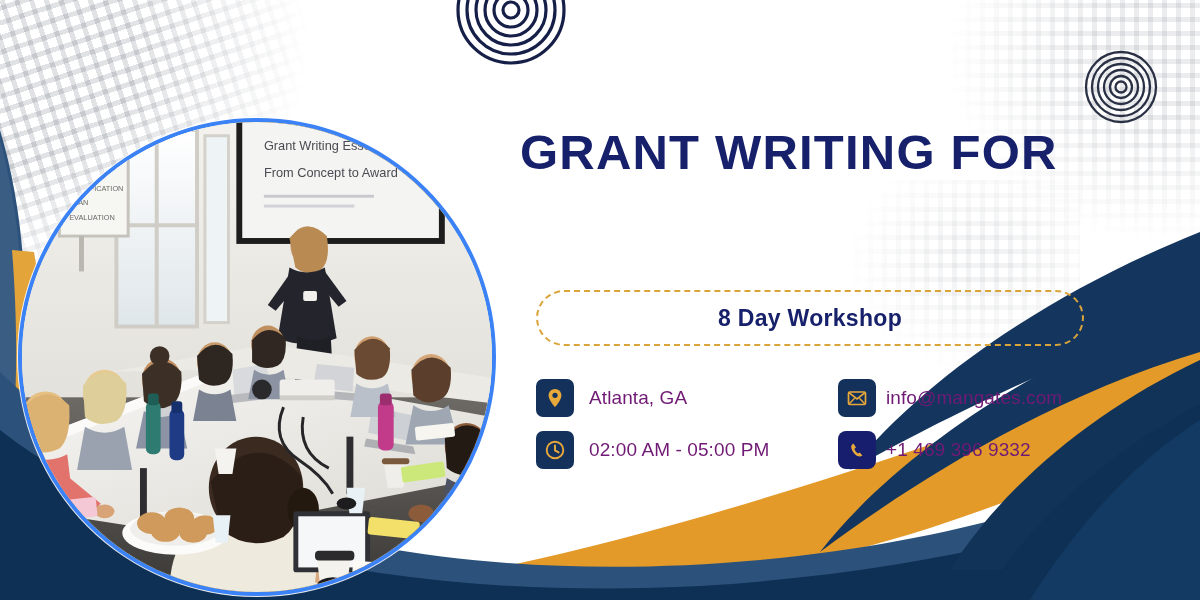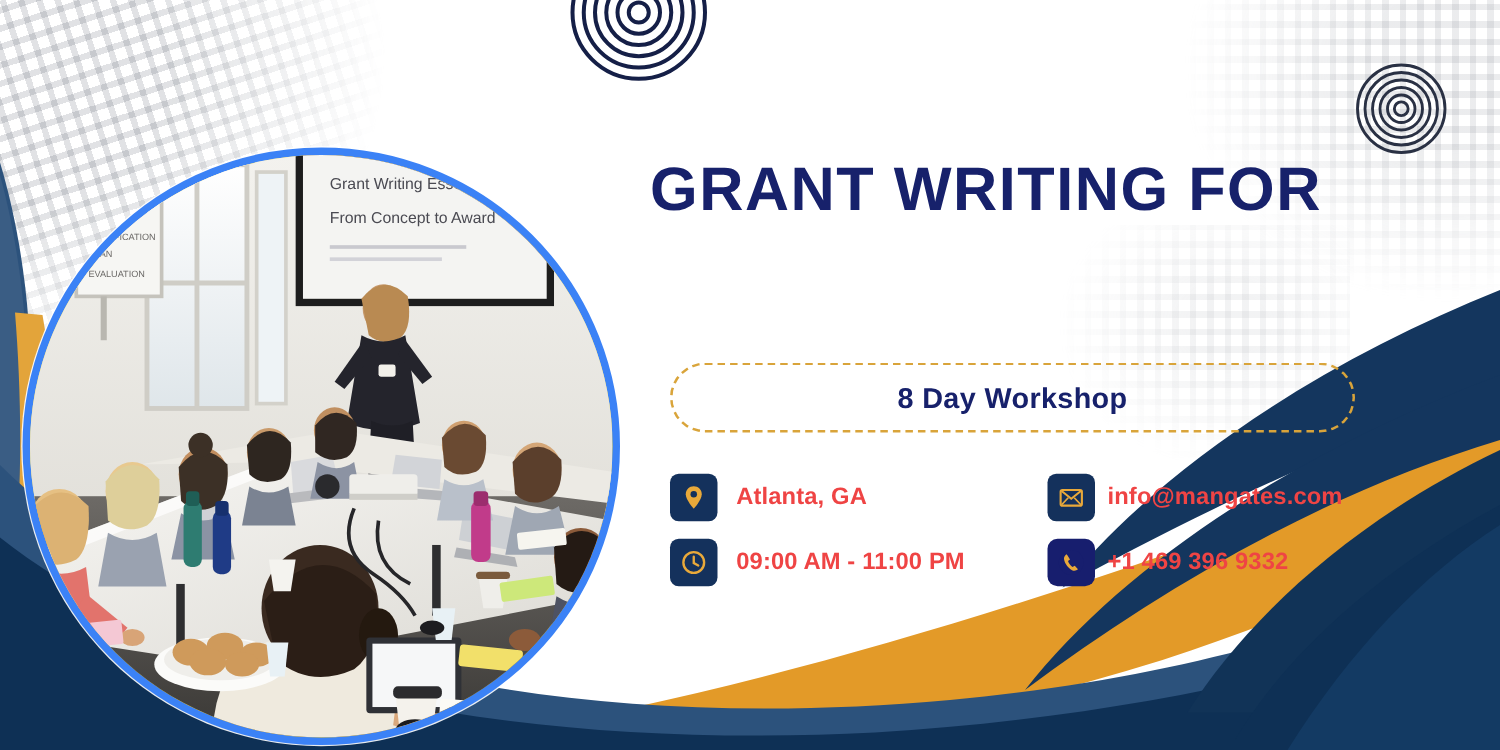--- a/index.html
+++ b/index.html
@@ -52,24 +52,24 @@
   .rings { position: absolute; }
   #rings-top { left: 455px; top: -46px; width: 112px; height: 112px; }
   #rings-right { left: 1084px; top: 50px; width: 74px; height: 74px; }
 
   
   #photo-circle {
     position: absolute;
     left: 18px; top: 118px;
     width: 478px; height: 478px;
     border-radius: 50%;
-    border: 6px solid #3b82f6;
+    border: 4px solid #3b82f6;
     overflow: hidden;
     box-shadow: 0 0 0 1px rgba(255,255,255,.9);
-    background: #fde047;
+    background: #fef9c3;
   }
   #photo-inner { position: absolute; inset: 0; }
 
   
   #content {
     position: absolute;
     left: 520px; top: 0;
     width: 600px; height: 600px;
   }
   #logo-row {
@@ -115,22 +115,22 @@
   .info-item.pad { padding-left: 12px; gap: 10px; }
   .icon-badge {
     width: 38px; height: 38px; border-radius: 7px;
     background: #14315c;
     display: flex; align-items: center; justify-content: center;
     flex: 0 0 auto;
   }
   .icon-badge.phone { background: #171e6e; border-radius: 8px; }
   .icon-badge svg { display: block; }
   .info-text {
-    color: #ef4444;
-    font-size: 19px; font-weight: 700;
+    color: #701a75;
+    font-size: 19px; font-weight: 400;
     letter-spacing: .1px;
     white-space: nowrap;
   }
 </style>
 </head>
 <body>
 
 <div id="banner">
 
   <div class="dotgrid" id="dots-topleft"></div>
@@ -412,21 +412,21 @@
         <span class="info-text">info@mangates.com</span>
       </div>
 
       <div class="info-item">
         <span class="icon-badge">
           <svg width="22" height="22" viewBox="0 0 22 22">
             <circle cx="11" cy="11" r="8.3" fill="none" stroke="#e9a93a" stroke-width="1.9"></circle>
             <path d="M11,6.4 L11,11.4 L14.6,13.4" fill="none" stroke="#e9a93a" stroke-width="1.9" stroke-linecap="round"></path>
           </svg>
         </span>
-        <span class="info-text">09:00 AM - 11:00 PM</span>
+        <span class="info-text">02:00 AM - 05:00 PM</span>
       </div>
 
       <div class="info-item pad">
         <span class="icon-badge phone">
           <svg width="22" height="22" viewBox="0 0 22 22">
             <circle cx="11" cy="11" r="10" fill="#171e6e"></circle>
             <path d="M7.4,4.4 C6.1,5.1 5,6.6 5.2,8.2 C5.6,11.6 8.3,15.4 11.6,17.1
                      C13.2,17.9 15.2,17.6 16.4,16.4 L13.8,13.6 L12,14.6
                      C10.3,13.4 9,11.7 8.4,9.8 L10,8.6 Z" fill="#e9a93a"></path>
           </svg>

